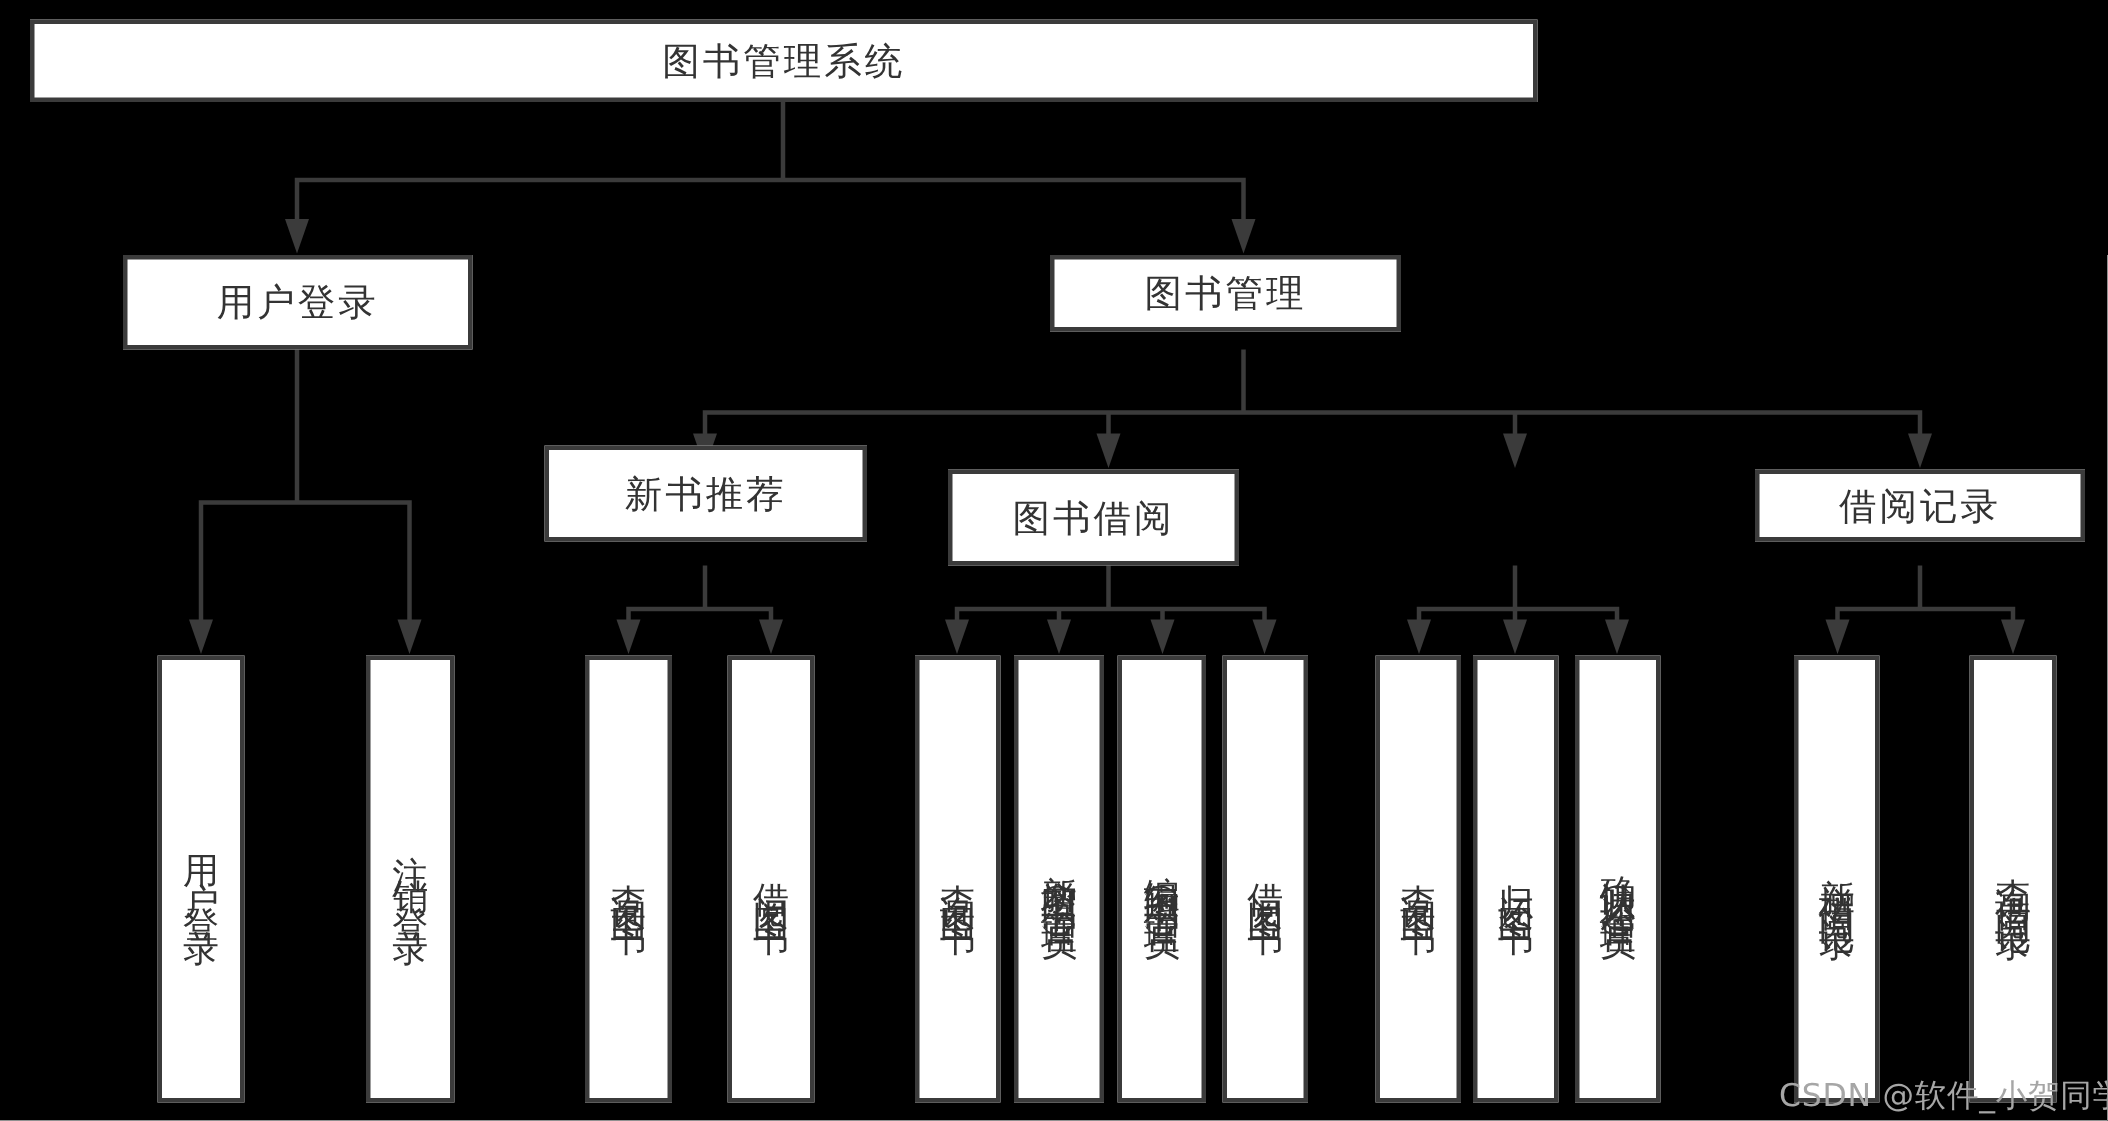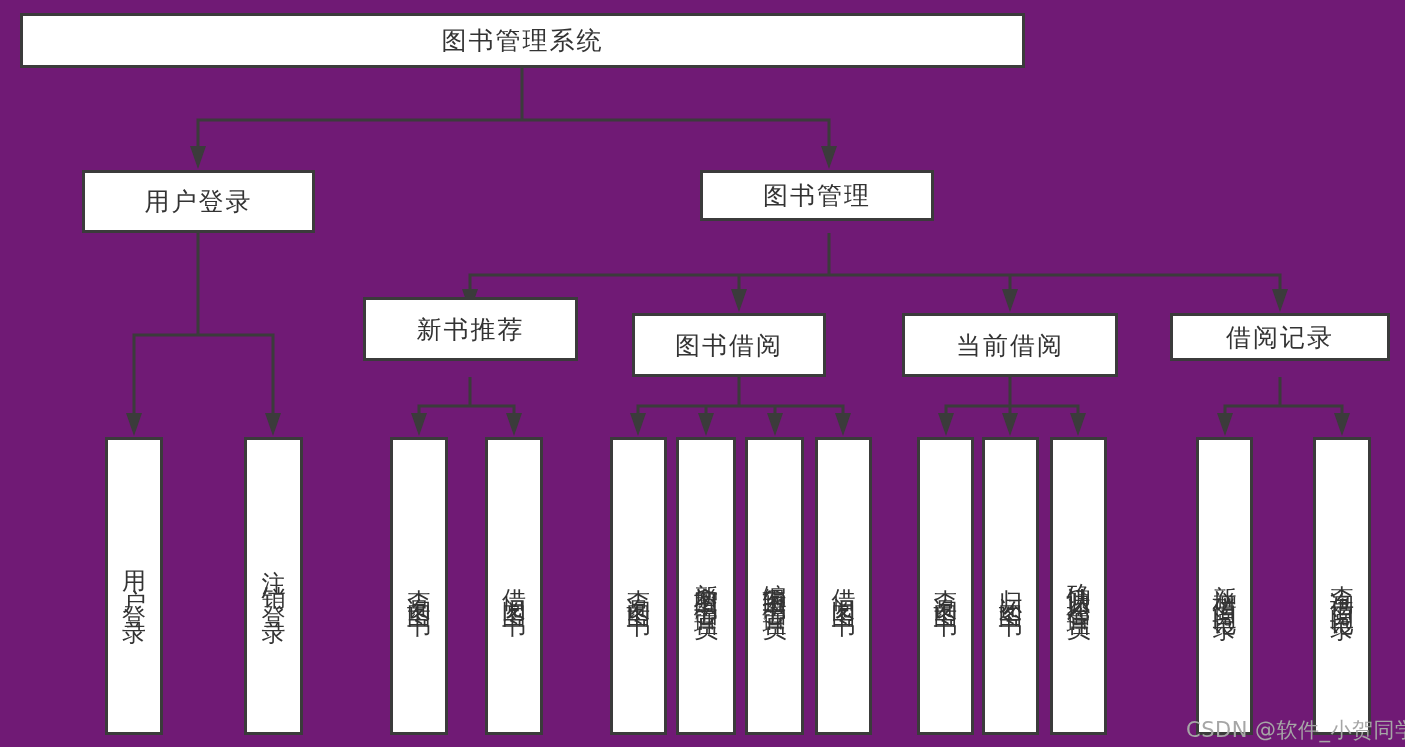--- a/index.html
+++ b/index.html
@@ -1,20 +1,20 @@
 <!DOCTYPE html>
 <html><head>
 <meta charset="utf-8">
 <style>
   html, body { margin: 0; padding: 0; background: #ffffff; }
   .canvas {
     position: relative;
     width: 1405px;
     height: 747px;
-    background: #701a75;
+    background: #000000;
     font-family: "DejaVu Sans", sans-serif;
     overflow: hidden;
   }
   svg.connectors { position: absolute; left: 0; top: 0; }
   svg.connectors path { fill: none; stroke: #3b3b3b; stroke-width: 3; }
   svg.connectors polygon { fill: #3b3b3b; stroke: none; }
   .box {
     position: absolute;
     box-sizing: border-box;
     border: 3px solid #3b3b3b;
@@ -101,21 +101,20 @@
     </g>
   </svg>
 
   <div class="box hbox" style="left:20px;top:13px;width:1005px;height:55px">图书管理系统</div>
 
   <div class="box hbox" style="left:82px;top:170px;width:233px;height:63px">用户登录</div>
   <div class="box hbox" style="left:700px;top:170px;width:234px;height:51px">图书管理</div>
 
   <div class="box hbox" style="left:363px;top:297px;width:215px;height:64px">新书推荐</div>
   <div class="box hbox" style="left:632px;top:313px;width:194px;height:64px">图书借阅</div>
-  <div class="box hbox" style="left:902px;top:313px;width:216px;height:64px">当前借阅</div>
   <div class="box hbox" style="left:1170px;top:313px;width:220px;height:48px">借阅记录</div>
 
   <div class="box vbox sp-wide" style="left:105px;top:437px;width:58px;height:298px">用户登录</div>
   <div class="box vbox sp-wide" style="left:244px;top:437px;width:59px;height:298px">注销登录</div>
 
   <div class="box vbox sp-4" style="left:390px;top:437px;width:58px;height:298px">查询图书</div>
   <div class="box vbox sp-4" style="left:485px;top:437px;width:58px;height:298px">借阅图书</div>
 
   <div class="box vbox sp-4" style="left:610px;top:437px;width:57px;height:298px">查询图书</div>
   <div class="box vbox sp-9" style="left:676px;top:437px;width:60px;height:298px">新增图书（管理员）</div>

